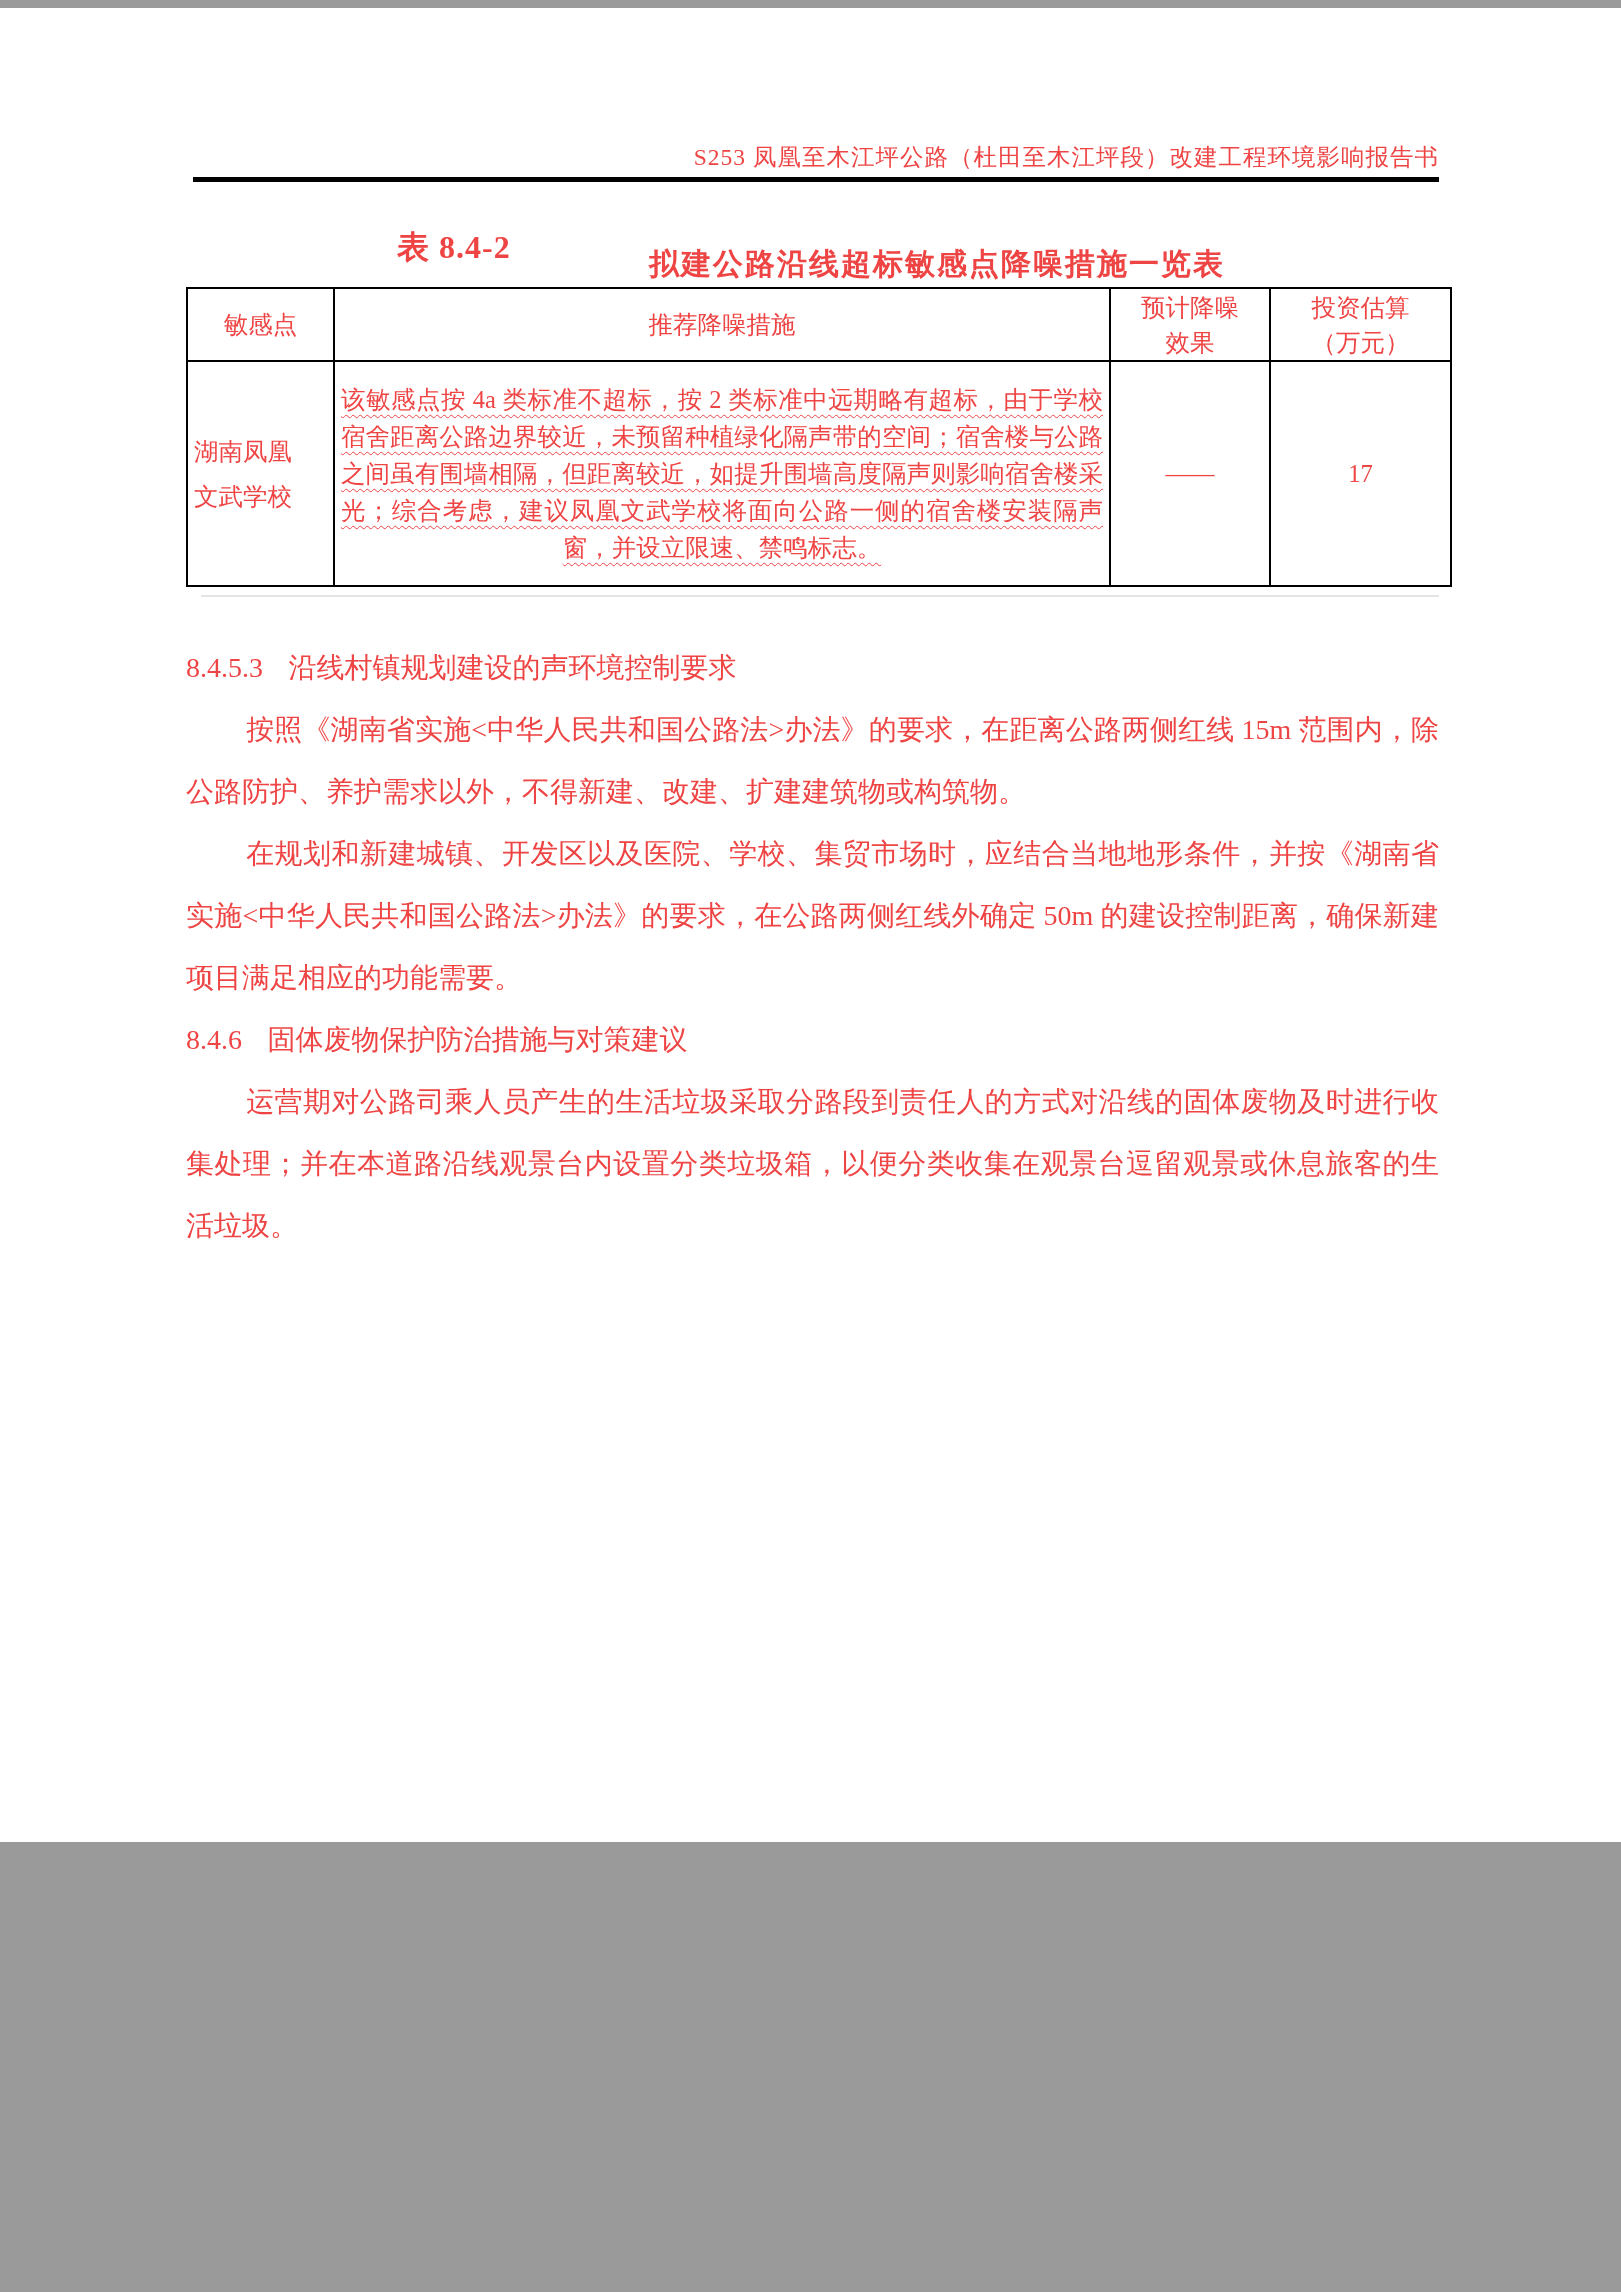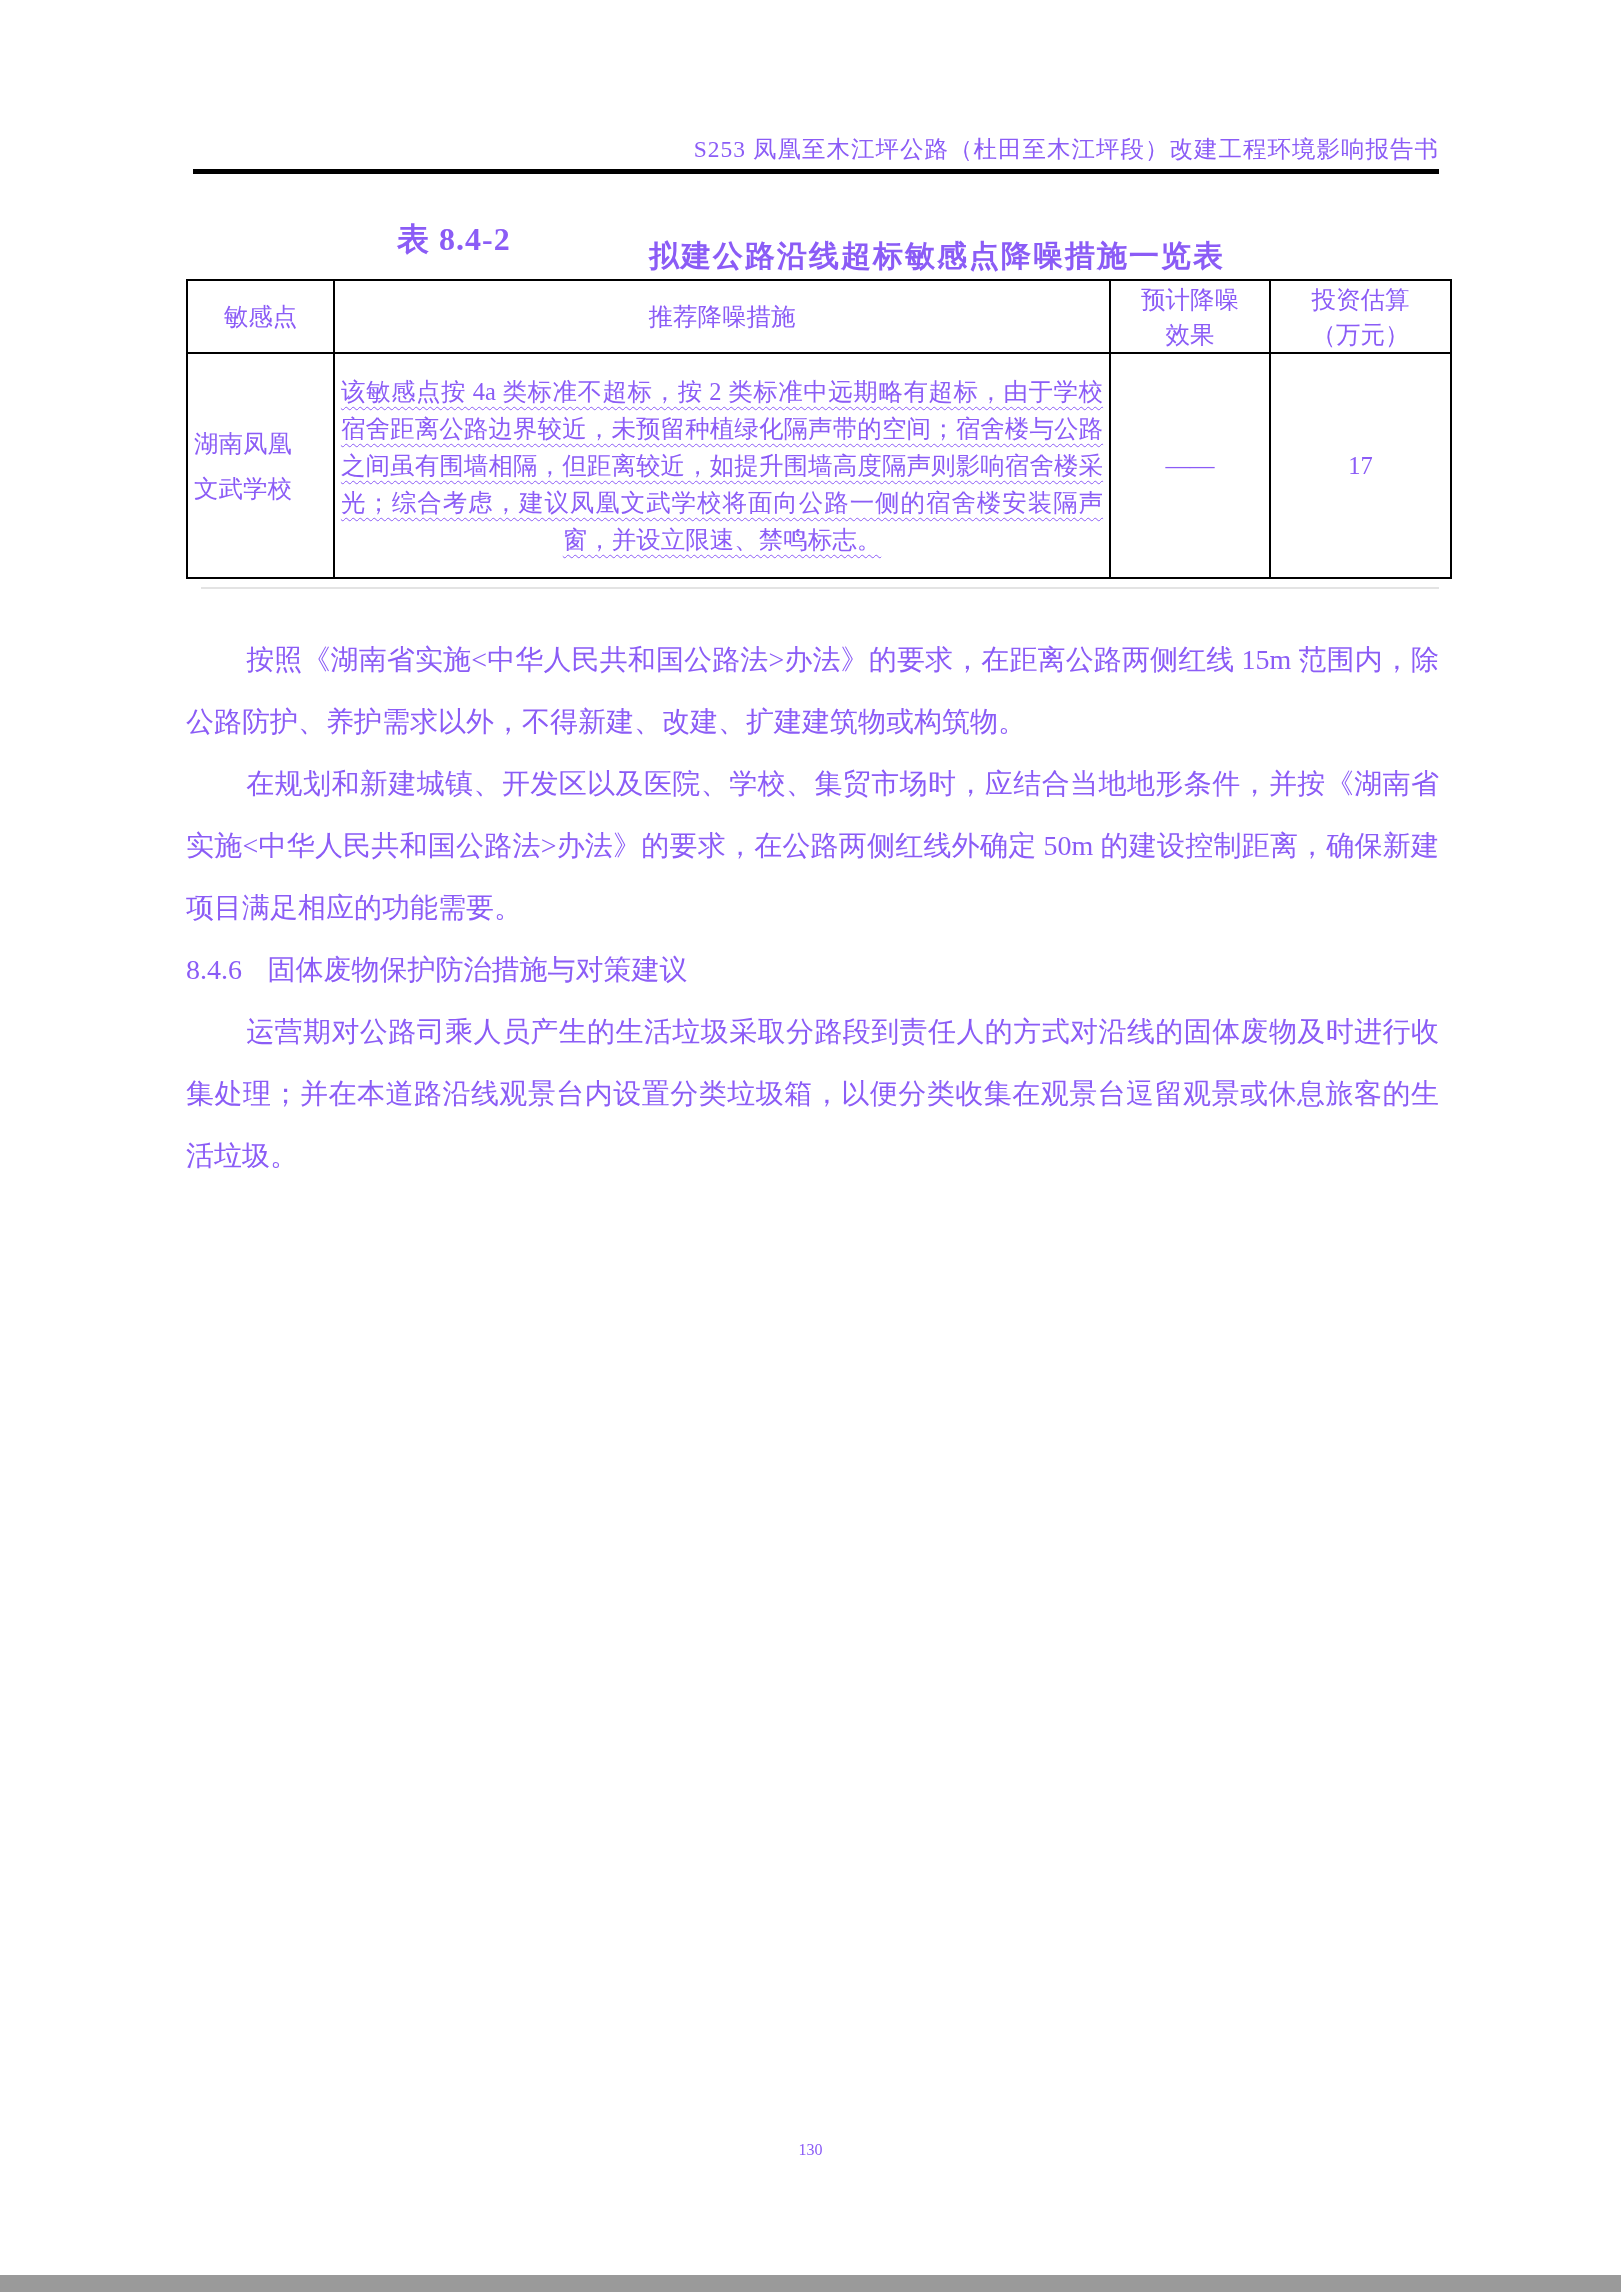--- a/index.html
+++ b/index.html
@@ -1,22 +1,22 @@
 <!DOCTYPE html>
 <html><head>
 <meta charset="utf-8">
 <style>
   html,body{margin:0;padding:0;background:#9a9a9a;}
   .page{
     position:relative;
-    width:1621px;height:2275px;
-    margin:0 auto;
+    width:1621px;height:1834px;
+    margin:8px auto;
     background:#ffffff;
     font-family:"Liberation Serif","DejaVu Serif",serif;
-    color:#8b5cf6;
+    color:#ef4444;
     overflow:hidden;
   }
   
   .header-title{
     position:absolute;
     top:133px; right:182px;
     font-size:23.5px;
     letter-spacing:1px;
     white-space:nowrap;
   }
@@ -155,20 +155,23 @@
         <td class="cell-measures"><span>该敏感点按 4a 类标准不超标，按 2 类标准中远期略有超标，由于学校宿舍距离公路边界较近，未预留种植绿化隔声带的空间；宿舍楼与公路之间虽有围墙相隔，但距离较近，如提升围墙高度隔声则影响宿舍楼采光；综合考虑，建议凤凰文武学校将面向公路一侧的宿舍楼安装隔声窗，并设立限速、禁鸣标志。</span></td>
         <td class="cell-effect">——</td>
         <td class="cell-invest">17</td>
       </tr>
     </tbody>
   </table>
   <div class="table-shadow"></div>
 
   <div class="content">
 
+    <div class="heading">
+      <span class="h-num">8.4.5.3</span><span>沿线村镇规划建设的声环境控制要求</span>
+    </div>
 
     <p>按照《湖南省实施&lt;中华人民共和国公路法&gt;办法》的要求，在距离公路两侧红线 15m 范围内，除公路防护、养护需求以外，不得新建、改建、扩建建筑物或构筑物。</p>
 
     <p>在规划和新建城镇、开发区以及医院、学校、集贸市场时，应结合当地地形条件，并按《湖南省实施&lt;中华人民共和国公路法&gt;办法》的要求，在公路两侧红线外确定 50m 的建设控制距离，确保新建项目满足相应的功能需要。</p>
 
     <div class="heading">
       <span class="h-num">8.4.6</span><span>固体废物保护防治措施与对策建议</span>
     </div>
 
     <p>运营期对公路司乘人员产生的生活垃圾采取分路段到责任人的方式对沿线的固体废物及时进行收集处理；并在本道路沿线观景台内设置分类垃圾箱，以便分类收集在观景台逗留观景或休息旅客的生活垃圾。</p>

